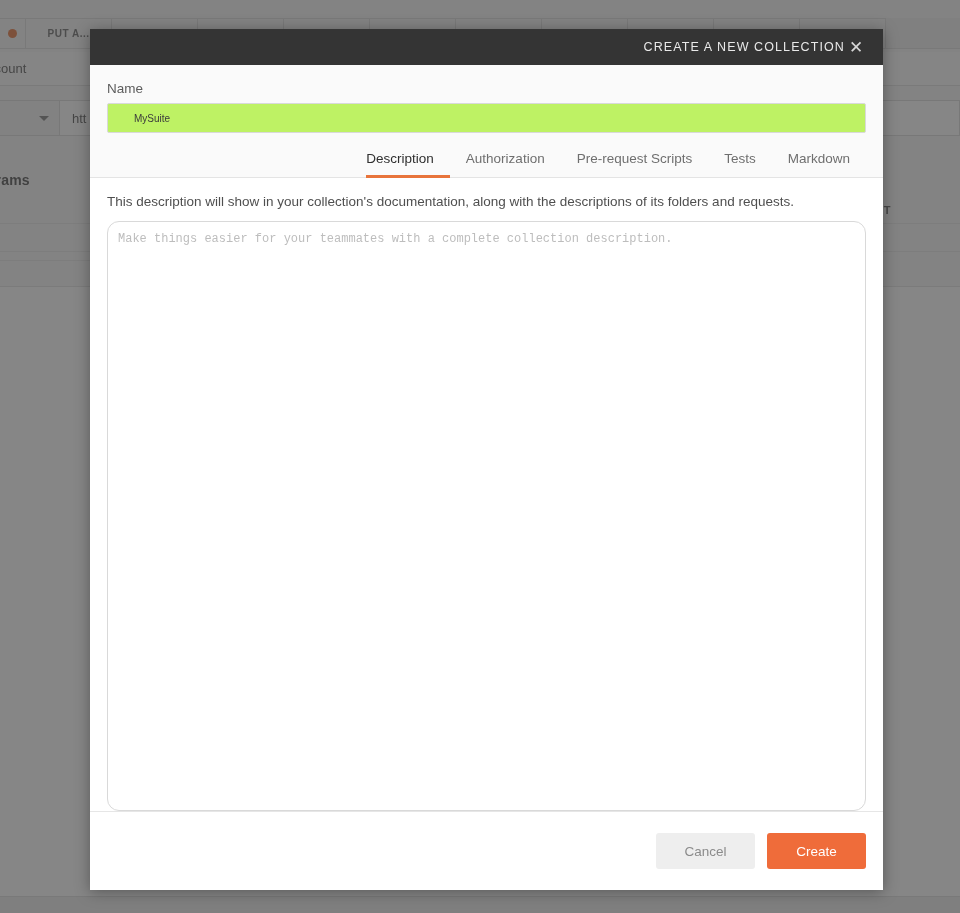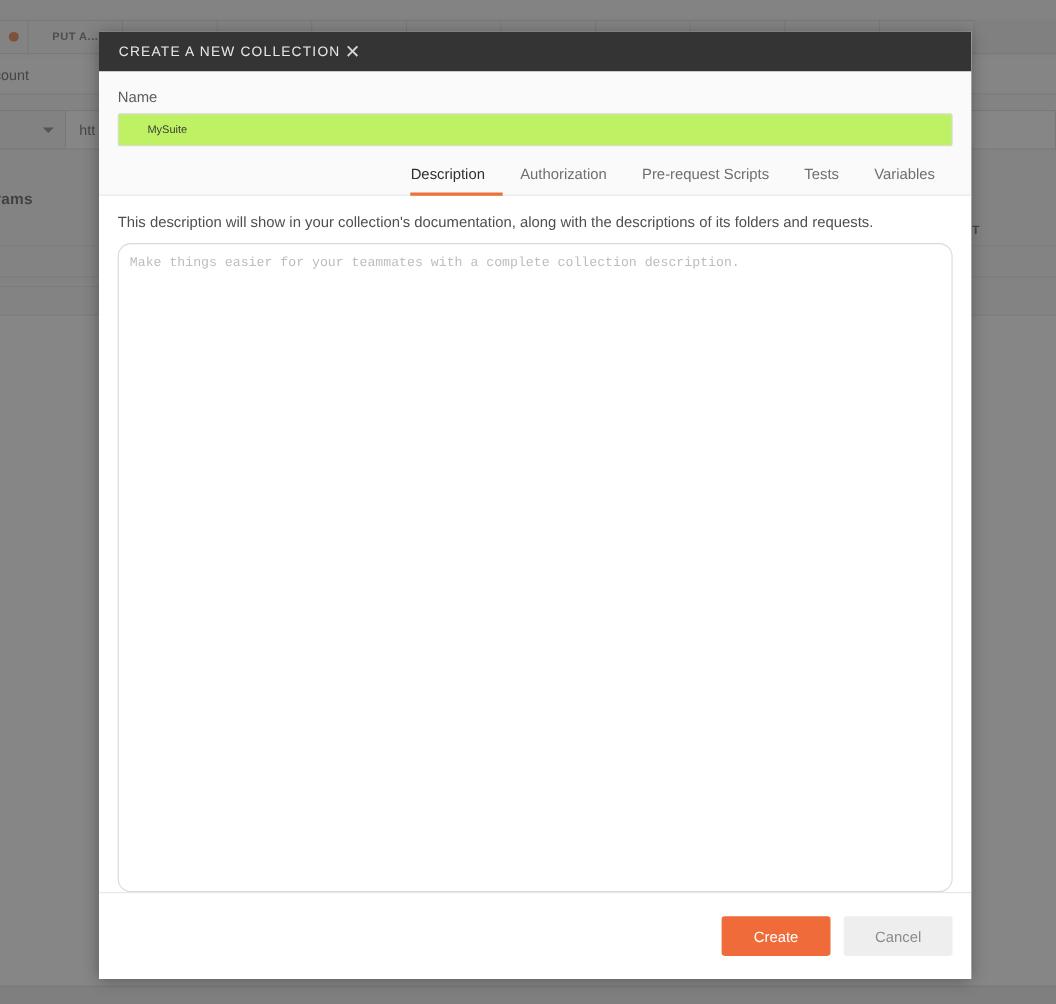--- a/index.html
+++ b/index.html
@@ -235,21 +235,21 @@
     flex-direction: column;
     overflow: hidden;
   }
 
   .modal-header {
     height: 36px;
     flex: 0 0 36px;
     background: #343434;
     display: flex;
     align-items: center;
-    justify-content: flex-start;
+    justify-content: flex-end;
     padding: 0 16px 0 18px;
     box-sizing: border-box;
   }
   .modal-title {
     color: #e9e9e9;
     font-size: 12.5px;
     letter-spacing: 1.1px;
     font-weight: normal;
   }
   .close-btn {
@@ -464,26 +464,26 @@
 
   <div class="modal-topsection">
     <label class="field-label">Name</label>
     <input class="name-input" type="text" value="MySuite" placeholder="Name" style="">
 
     <div class="tabs-row">
       <div class="tab-item active">Description</div>
       <div class="tab-item">Authorization</div>
       <div class="tab-item">Pre-request Scripts</div>
       <div class="tab-item">Tests</div>
-      <div class="tab-item">Variables</div>
+      <div class="tab-item">Markdown</div>
     </div>
   </div>
 
   <div class="modal-body">
     <div class="body-hint">This description will show in your collection's documentation, along with the descriptions of its folders and requests.</div>
     <textarea class="desc-textarea" placeholder="Make things easier for your teammates with a complete collection description." style=""></textarea>
   </div>
 
   <div class="modal-footer">
+    <button class="btn btn-cancel">Cancel</button>
     <button class="btn btn-create">Create</button>
-    <button class="btn btn-cancel">Cancel</button>
   </div>
 </div>
 
 </body></html>

